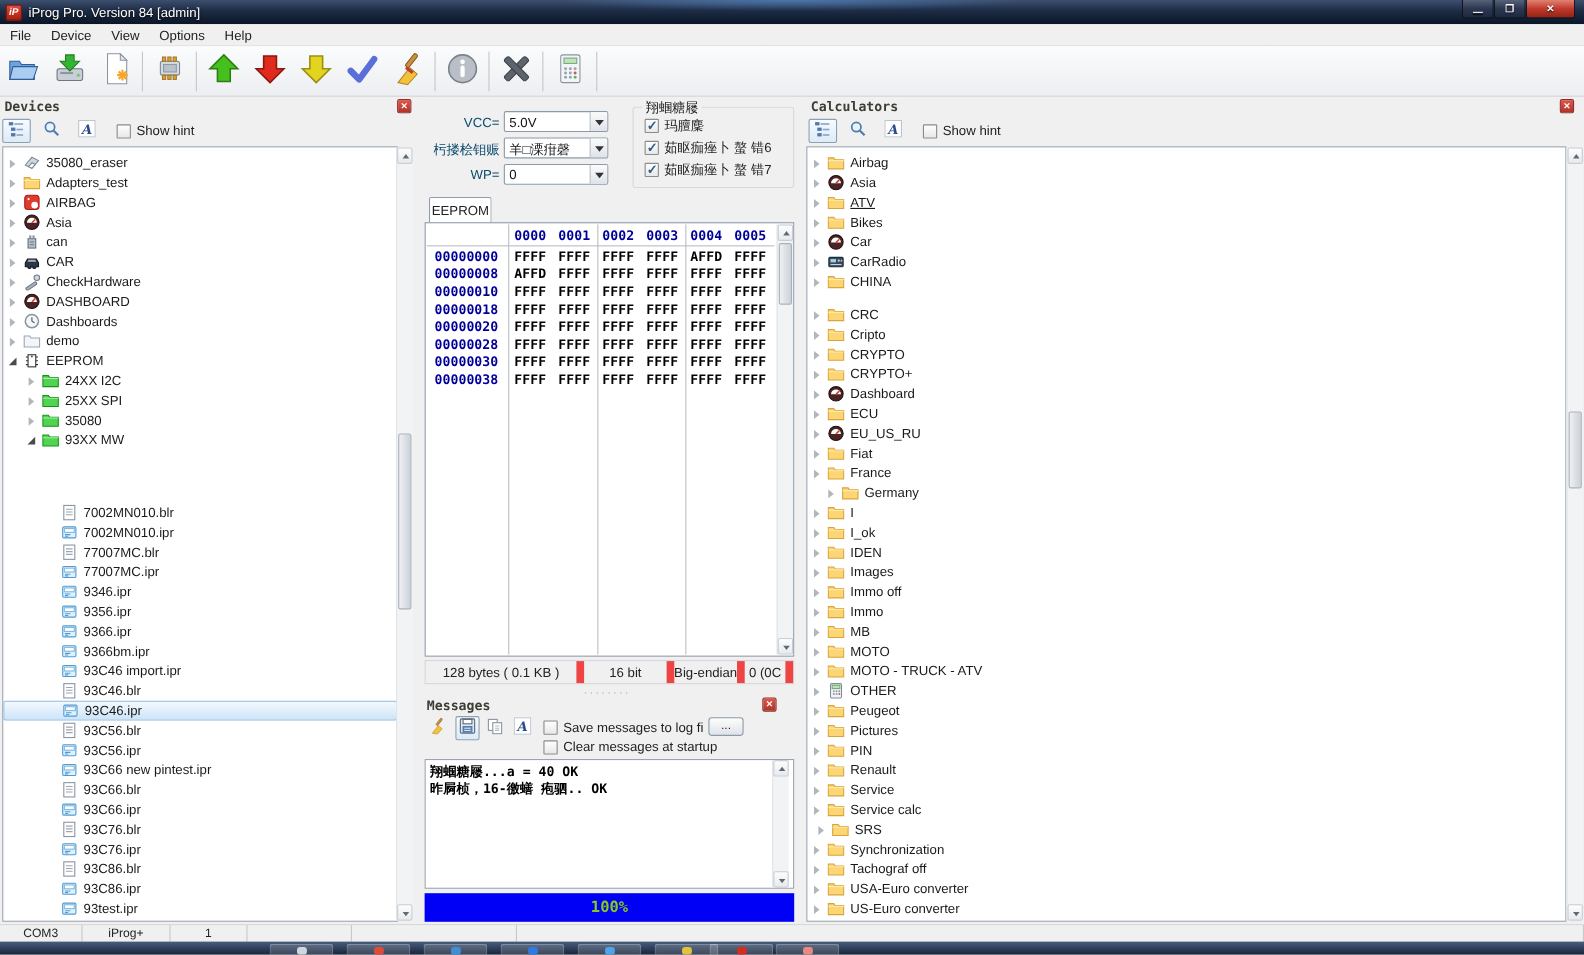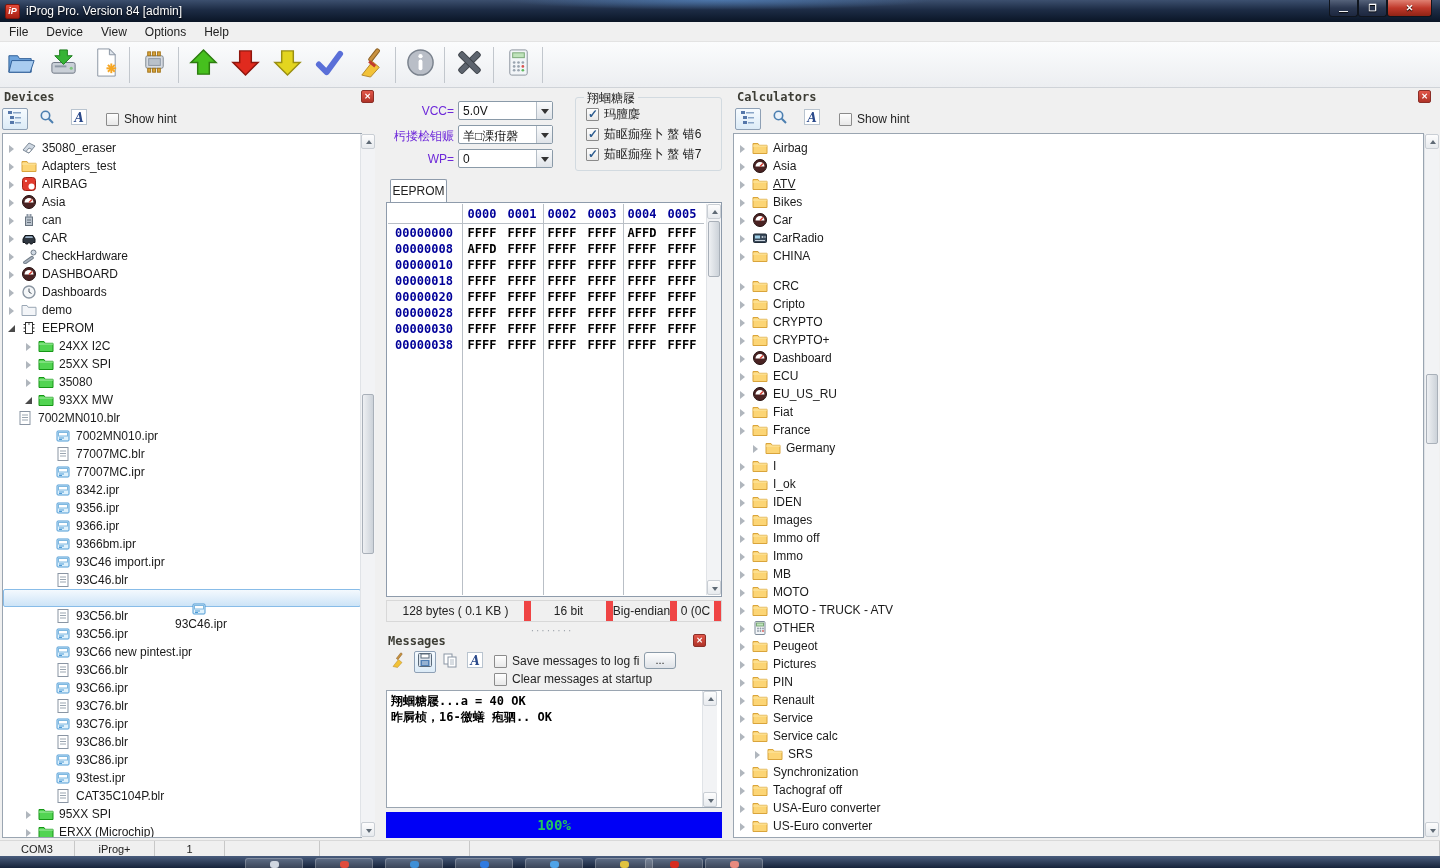--- a/index.html
+++ b/index.html
@@ -62,21 +62,21 @@
   
   .vscroll{position:absolute;width:15px;background:#f2f3f5;border-left:1px solid #e0e3e7}
   .sbtn{position:absolute;left:0;right:0;height:15px;background:linear-gradient(#fdfdfd,#e7eaee);border:1px solid #c9ced4;border-radius:2px}
   .sbtn.up::before,.sbtn.down::before{content:"";position:absolute;left:4px}
   .sbtn.up::before{top:5px;border-left:3px solid transparent;border-right:3px solid transparent;border-bottom:4px solid #5f6a75}
   .sbtn.down{bottom:0}
   .sbtn.down::before{top:6px;border-left:3px solid transparent;border-right:3px solid transparent;border-top:4px solid #5f6a75}
   .sthumb{position:absolute;left:1px;right:1px;background:linear-gradient(90deg,#eef0f3,#ccd2d9);border:1px solid #a9b0b9;border-radius:2px}
 
   
-  .ctl-label{position:absolute;width:130px;text-align:right;font-size:12px;color:#6d28d9}
+  .ctl-label{position:absolute;width:130px;text-align:right;font-size:12px;color:#0c4a6e}
   .combo{position:absolute;width:95px;height:19px;border:1px solid #8a9aa8;background:#fff;border-radius:2px}
   .combo .val{position:absolute;left:4px;top:2px;font-size:12px;color:#111;white-space:nowrap;overflow:hidden;right:18px}
   .combo .drop{position:absolute;right:0;top:0;bottom:0;width:16px;background:linear-gradient(#fafbfc,#dfe3e8);border-left:1px solid #b5bec7}
   .combo .drop::before{content:"";position:absolute;left:4px;top:7px;border-left:4px solid transparent;border-right:4px solid transparent;border-top:5px solid #333}
   .groupbox{position:absolute;border:1px solid #d2dae0;border-radius:3px}
   .gtitle{position:absolute;top:-8px;left:8px;background:#f0f0f0;padding:0 3px;font-size:12px;color:#222}
   .optrow{position:absolute;left:10px;display:flex;align-items:center;font-size:12px;color:#222}
 
   .tab{position:absolute;background:#fff;border:1px solid #8e9bab;border-bottom:none;border-radius:2px 2px 0 0;
     font-size:12px;color:#222;text-align:center;line-height:22px}
@@ -91,21 +91,21 @@
   .hseg{border-right:7px solid #ef4444;display:flex;align-items:center;justify-content:center;white-space:nowrap;overflow:hidden}
 
   .splitdots{position:absolute;text-align:center;color:#9aa0a8;font-size:10px;letter-spacing:2px}
 
   .msgtext{position:absolute;background:#fff;border:1px solid #9aa5b1;overflow:hidden;
     font-family:"DejaVu Sans Mono",monospace;font-size:12px;font-weight:bold;color:#000;line-height:16px;padding:2px 4px}
   .browse{position:absolute;width:32px;height:17px;border:1px solid #8a9aa8;border-radius:3px;
     background:linear-gradient(#fdfdfd,#dfe3e8);font-size:11px;text-align:center;line-height:15px;color:#222}
   .progress{position:absolute;background:#fff}
   .pfill{position:absolute;left:0;top:0;bottom:0;background:#0000f6;display:flex;align-items:center;justify-content:center}
-  .plabel{color:#22c55e;font-size:14px;font-weight:bold;font-family:"DejaVu Sans Mono",monospace}
+  .plabel{color:#84cc16;font-size:14px;font-weight:bold;font-family:"DejaVu Sans Mono",monospace}
 
   
   .statusbar{position:absolute;left:0;right:0;top:840px;height:16px;background:#f0f0f0;border-top:1px solid #d9d9d9;display:flex}
   .sseg{border-right:1px solid #c8c8c8;font-size:11px;color:#222;display:flex;align-items:center;justify-content:center}
   .taskbar{position:absolute;left:0;right:0;top:856px;height:12px;background:linear-gradient(#4a5d7d,#16233a)}
   .tkbtn{position:absolute;top:2px;width:58px;height:10px;border-radius:3px 3px 0 0;background:rgba(255,255,255,.16);border:1px solid rgba(255,255,255,.22);border-bottom:none}
   .tkdot{position:absolute;left:24px;top:2px;width:9px;height:7px;border-radius:3px}
 </style>
 </head>
 <body>
@@ -405,21 +405,21 @@
           <span>35080</span>
         </div>
         <div class="trow" style="padding-left: 21px;">
           <span class="arr expanded"></span>
           <span class="ticon"><svg viewBox="0 0 16 16">
               <path d="M1 3.5h5l1.2 1.8H15v8.2H1z" fill="#52d452" stroke="#169616"></path>
               <path d="M1 6h14" stroke="#a8eda8"></path>
             </svg></span>
           <span>93XX MW</span>
         </div>
-        <div class="trow" style="">
+        <div class="trow" style="padding-left: 38px; margin-top: 48px;">
           <span class="arr none"></span>
           <span class="ticon"><svg viewBox="0 0 16 16">
               <rect x="3" y="1.5" width="10" height="13" fill="#fff" stroke="#8a95a3"></rect>
               <g stroke="#9aa5b0">
                 <line x1="5" y1="5" x2="11" y2="5"></line>
                 <line x1="5" y1="7.5" x2="11" y2="7.5"></line>
                 <line x1="5" y1="10" x2="11" y2="10"></line>
               </g>
             </svg></span>
           <span>7002MN010.blr</span>
@@ -463,21 +463,21 @@
         <div class="trow" style="padding-left: 38px;">
           <span class="arr none"></span>
           <span class="ticon"><svg viewBox="0 0 16 16">
               <rect x="2" y="3" width="12" height="10" rx="1" fill="#def1fc" stroke="#4f9bd5"></rect>
               <rect x="3.5" y="4.5" width="9" height="3.5" fill="#fff" stroke="#7fb8e0"></rect>
               <g stroke="#4f9bd5">
                 <line x1="4" y1="10" x2="9" y2="10"></line>
                 <line x1="4" y1="11.5" x2="7" y2="11.5"></line>
               </g>
             </svg></span>
-          <span>8342.ipr</span>
+          <span>9346.ipr</span>
         </div>
         <div class="trow" style="padding-left: 38px;">
           <span class="arr none"></span>
           <span class="ticon"><svg viewBox="0 0 16 16">
               <rect x="2" y="3" width="12" height="10" rx="1" fill="#def1fc" stroke="#4f9bd5"></rect>
               <rect x="3.5" y="4.5" width="9" height="3.5" fill="#fff" stroke="#7fb8e0"></rect>
               <g stroke="#4f9bd5">
                 <line x1="4" y1="10" x2="9" y2="10"></line>
                 <line x1="4" y1="11.5" x2="7" y2="11.5"></line>
               </g>
@@ -525,21 +525,21 @@
           <span class="ticon"><svg viewBox="0 0 16 16">
               <rect x="3" y="1.5" width="10" height="13" fill="#fff" stroke="#8a95a3"></rect>
               <g stroke="#9aa5b0">
                 <line x1="5" y1="5" x2="11" y2="5"></line>
                 <line x1="5" y1="7.5" x2="11" y2="7.5"></line>
                 <line x1="5" y1="10" x2="11" y2="10"></line>
               </g>
             </svg></span>
           <span>93C46.blr</span>
         </div>
-        <div class="trow sel" style="padding-left: 38px; flex-direction: column;">
+        <div class="trow sel" style="padding-left: 38px;">
           <span class="arr none"></span>
           <span class="ticon"><svg viewBox="0 0 16 16">
               <rect x="2" y="3" width="12" height="10" rx="1" fill="#def1fc" stroke="#4f9bd5"></rect>
               <rect x="3.5" y="4.5" width="9" height="3.5" fill="#fff" stroke="#7fb8e0"></rect>
               <g stroke="#4f9bd5">
                 <line x1="4" y1="10" x2="9" y2="10"></line>
                 <line x1="4" y1="11.5" x2="7" y2="11.5"></line>
               </g>
             </svg></span>
           <span>93C46.ipr</span>
@@ -1193,21 +1193,21 @@
           <span>Service</span>
         </div>
         <div class="trow" style="padding-left: 4px;">
           <span class="arr collapsed"></span>
           <span class="ticon"><svg viewBox="0 0 16 16">
               <path d="M1 3.5h5l1.2 1.8H15v8.2H1z" fill="#fcd575" stroke="#d9a43b"></path>
               <path d="M1 6h14" stroke="#fde9a8"></path>
             </svg></span>
           <span>Service calc</span>
         </div>
-        <div class="trow" style="padding-left: 19px;">
+        <div class="trow" style="padding-left: 8px;">
           <span class="arr collapsed"></span>
           <span class="ticon"><svg viewBox="0 0 16 16">
               <path d="M1 3.5h5l1.2 1.8H15v8.2H1z" fill="#fcd575" stroke="#d9a43b"></path>
               <path d="M1 6h14" stroke="#fde9a8"></path>
             </svg></span>
           <span>SRS</span>
         </div>
         <div class="trow" style="padding-left: 4px;">
           <span class="arr collapsed"></span>
           <span class="ticon"><svg viewBox="0 0 16 16">

